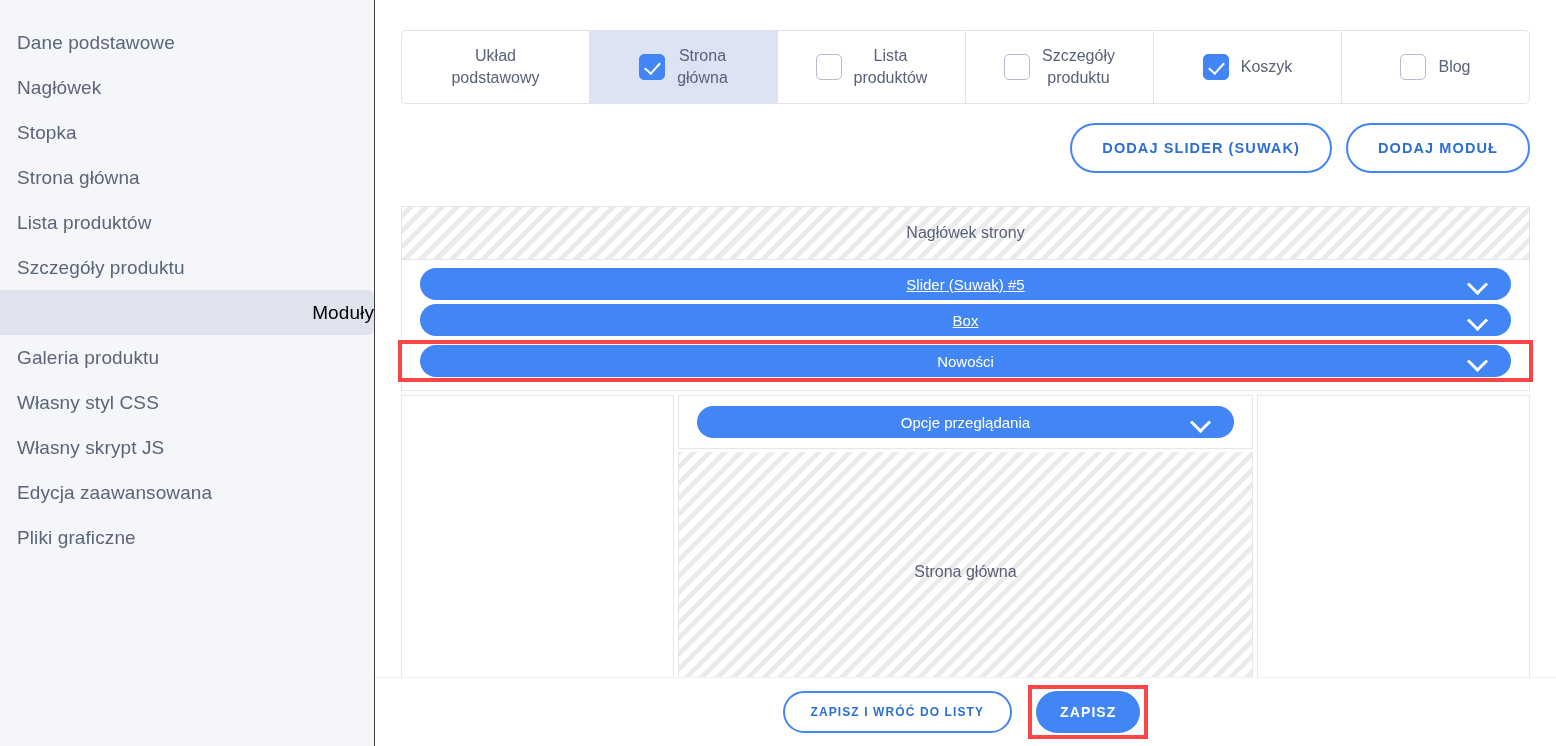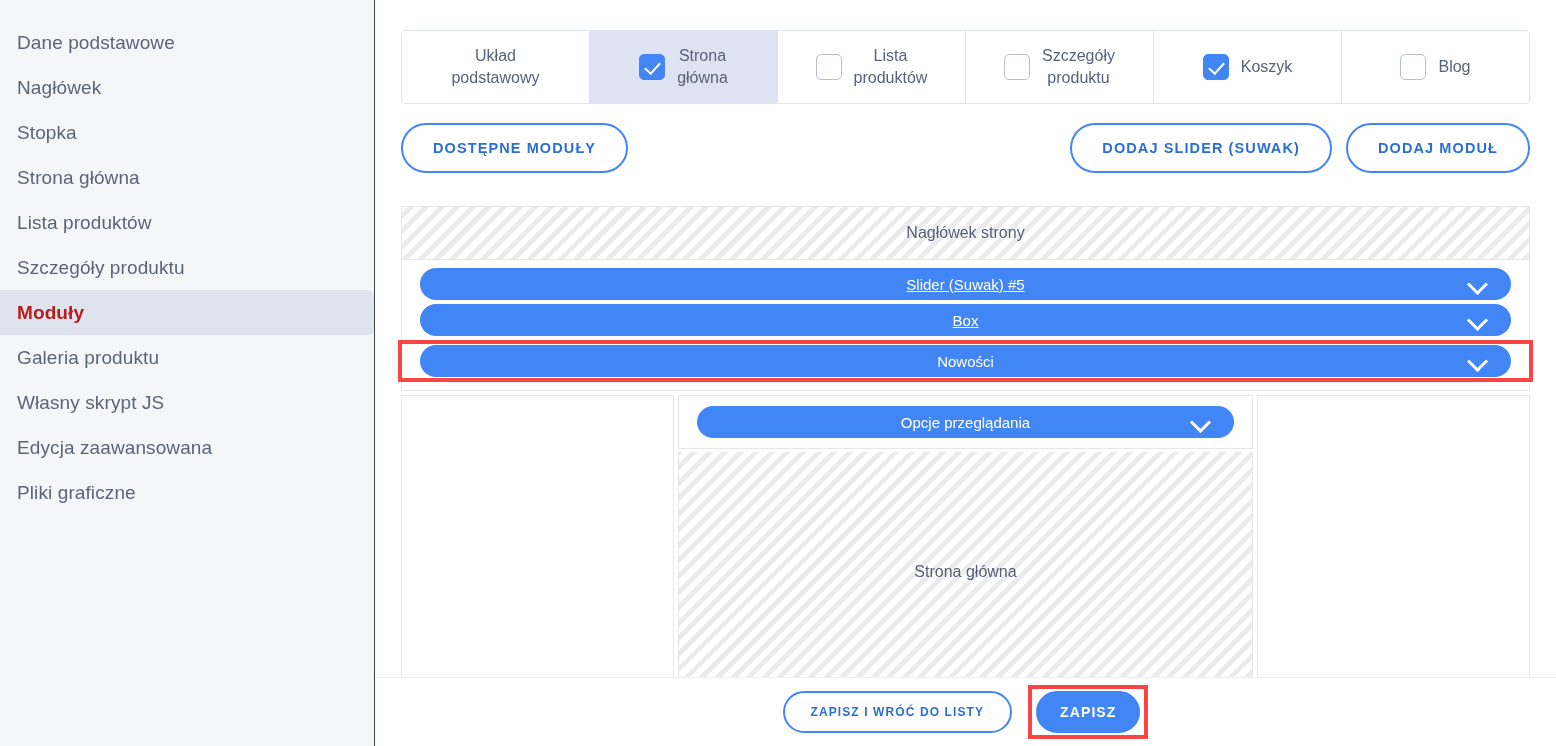--- a/index.html
+++ b/index.html
@@ -33,22 +33,23 @@
     padding-left: 17px;
     font-size: 19px;
     color: #5b6579;
     letter-spacing: .1px;
     cursor: pointer;
     border-top-right-radius: 6px;
     border-bottom-right-radius: 6px;
   }
   .side-item.active {
     background: #dfe3ed;
-    color: #b91c1c;
-    font-weight: bold;
+    color: #000000;
+    font-weight: normal;
+    justify-content: flex-end;
   }
 
   
   .main {
     flex: 1 1 auto;
     position: relative;
     height: 746px;
     background: #ffffff;
     padding: 0 26px;
     overflow: hidden;
@@ -304,20 +305,23 @@
       <div class="side-item">
         <span>Szczegóły produktu</span>
       </div>
       <div class="side-item active">
         <span>Moduły</span>
       </div>
       <div class="side-item">
         <span>Galeria produktu</span>
       </div>
       <div class="side-item">
+        <span>Własny styl CSS</span>
+      </div>
+      <div class="side-item">
         <span>Własny skrypt JS</span>
       </div>
       <div class="side-item">
         <span>Edycja zaawansowana</span>
       </div>
       <div class="side-item">
         <span>Pliki graficzne</span>
       </div>
     </nav>
 
@@ -347,21 +351,20 @@
           <span class="cbx on"></span>
           <span class="lbl">Koszyk</span>
         </div>
         <div class="tab">
           <span class="cbx"></span>
           <span class="lbl">Blog</span>
         </div>
       </div>
 
     <div class="actions">
-      <button class="btn-out">DOSTĘPNE MODUŁY</button>
       <div class="spacer"></div>
       <button class="btn-out">DODAJ SLIDER (SUWAK)</button>
       <button class="btn-out">DODAJ MODUŁ</button>
     </div>
 
     <div class="hdrband striped">
       <span>Nagłówek strony</span>
     </div>
 
     <div class="modpanel" id="modpanel">

